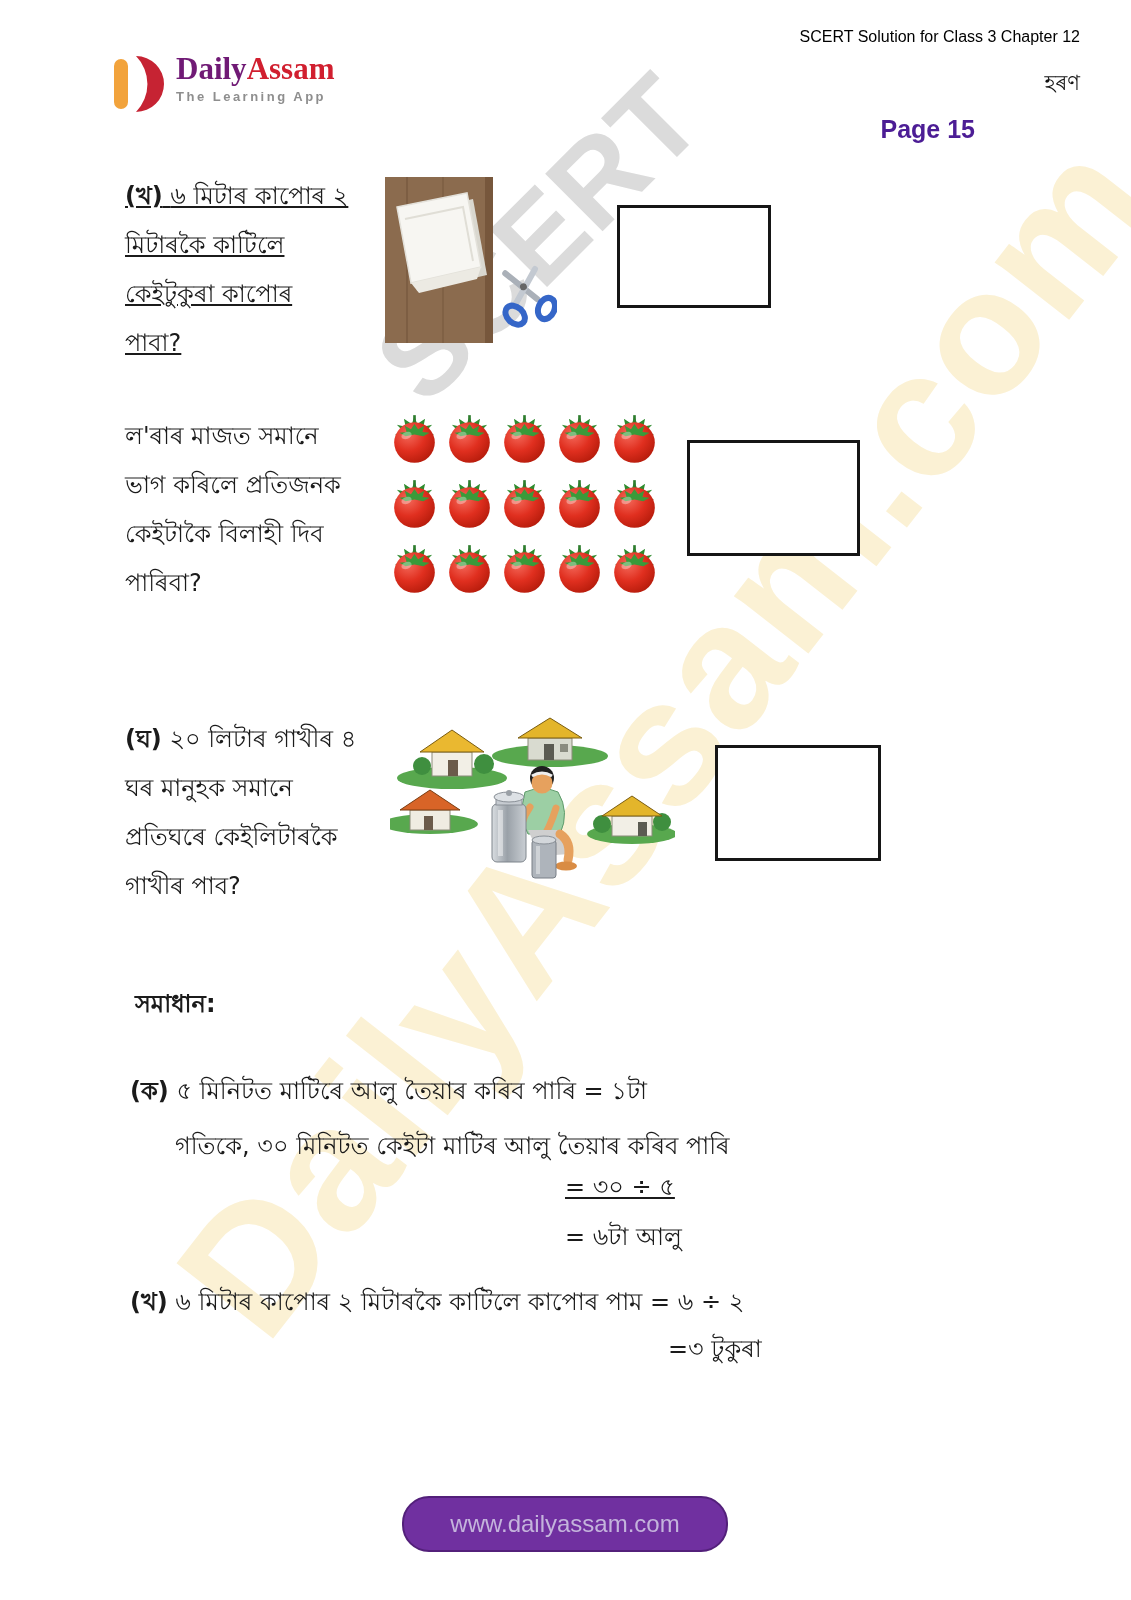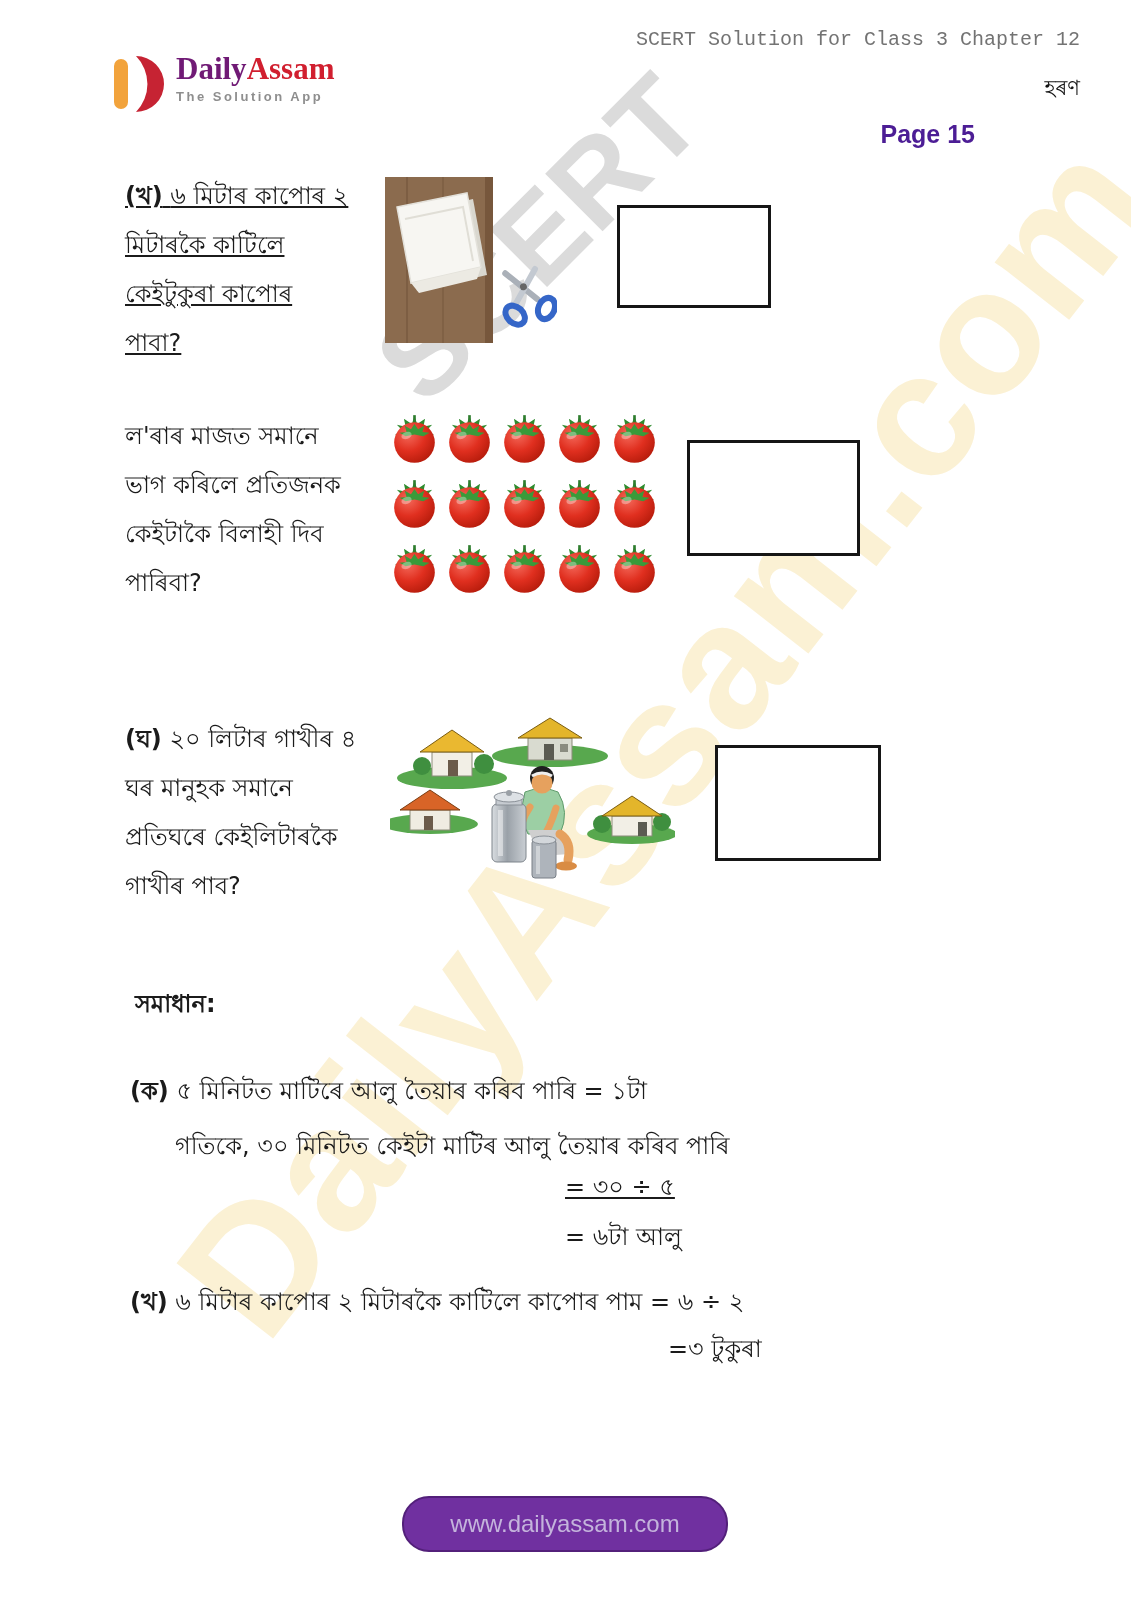--- a/index.html
+++ b/index.html
@@ -21,21 +21,21 @@
   }
   
   .logo{position:absolute;left:112px;top:52px;display:flex;align-items:flex-start;z-index:2;}
   .logo-text{margin-left:8px;}
   .brand{font-family:"Liberation Serif",serif;font-weight:700;font-size:31px;line-height:34px;}
   .brand .first{color:#701a75;}
   .brand .second{color:#D11F2F;}
   .tagline{font-family:"Liberation Sans",sans-serif;font-weight:700;font-size:13px;
     letter-spacing:2.5px;color:#8E8E8E;margin-top:3px;}
   .hdr-right{position:absolute;right:51px;top:28px;text-align:right;z-index:2;}
-  .doc-title{font-family:Liberation Mono, monospace;font-size:20px;color:#737373;}
+  .doc-title{font-family:Liberation Sans, sans-serif;font-size:16px;color:#000000;}
   .doc-subtitle{font-size:21px;color:#111;margin-top:21px;}
   .page-label{font-family:"Liberation Sans",sans-serif;font-size:25px;font-weight:700;
     color:#4c1d95;margin-top:13px;margin-right:105px;}
   
   .q-text{position:absolute;width:265px;font-size:24px;line-height:49px;z-index:2;}
   .q-label{font-weight:700;}
   .q-kha{left:125px;top:172px;text-decoration:underline;}
   .q-ga{left:125px;top:412px;}
   .q-gha{left:125px;top:715px;}
   .img-block{position:absolute;z-index:1;}
@@ -100,21 +100,21 @@
 
   <div class="logo">
     <svg width="56" height="64" viewBox="0 0 56 64">
       <rect x="2" y="7" width="14" height="50" rx="7" fill="#F2A33C"></rect>
       <path d="M24 4 A28 28 0 1 1 24 60 A40 40 0 0 0 24 4 Z" fill="#C62333"></path>
     </svg>
     <div class="logo-text">
       <div class="brand">
         <span class="first">Daily</span><span class="second">Assam</span>
       </div>
-      <div class="tagline">The Solution App</div>
+      <div class="tagline">The Learning App</div>
     </div>
   </div>
 
   <div class="hdr-right">
     <div class="doc-title">SCERT Solution for Class 3 Chapter 12</div>
     <div class="doc-subtitle">হৰণ</div>
     <div class="page-label">Page 15</div>
   </div>
 
   <div class="q-text q-kha">

